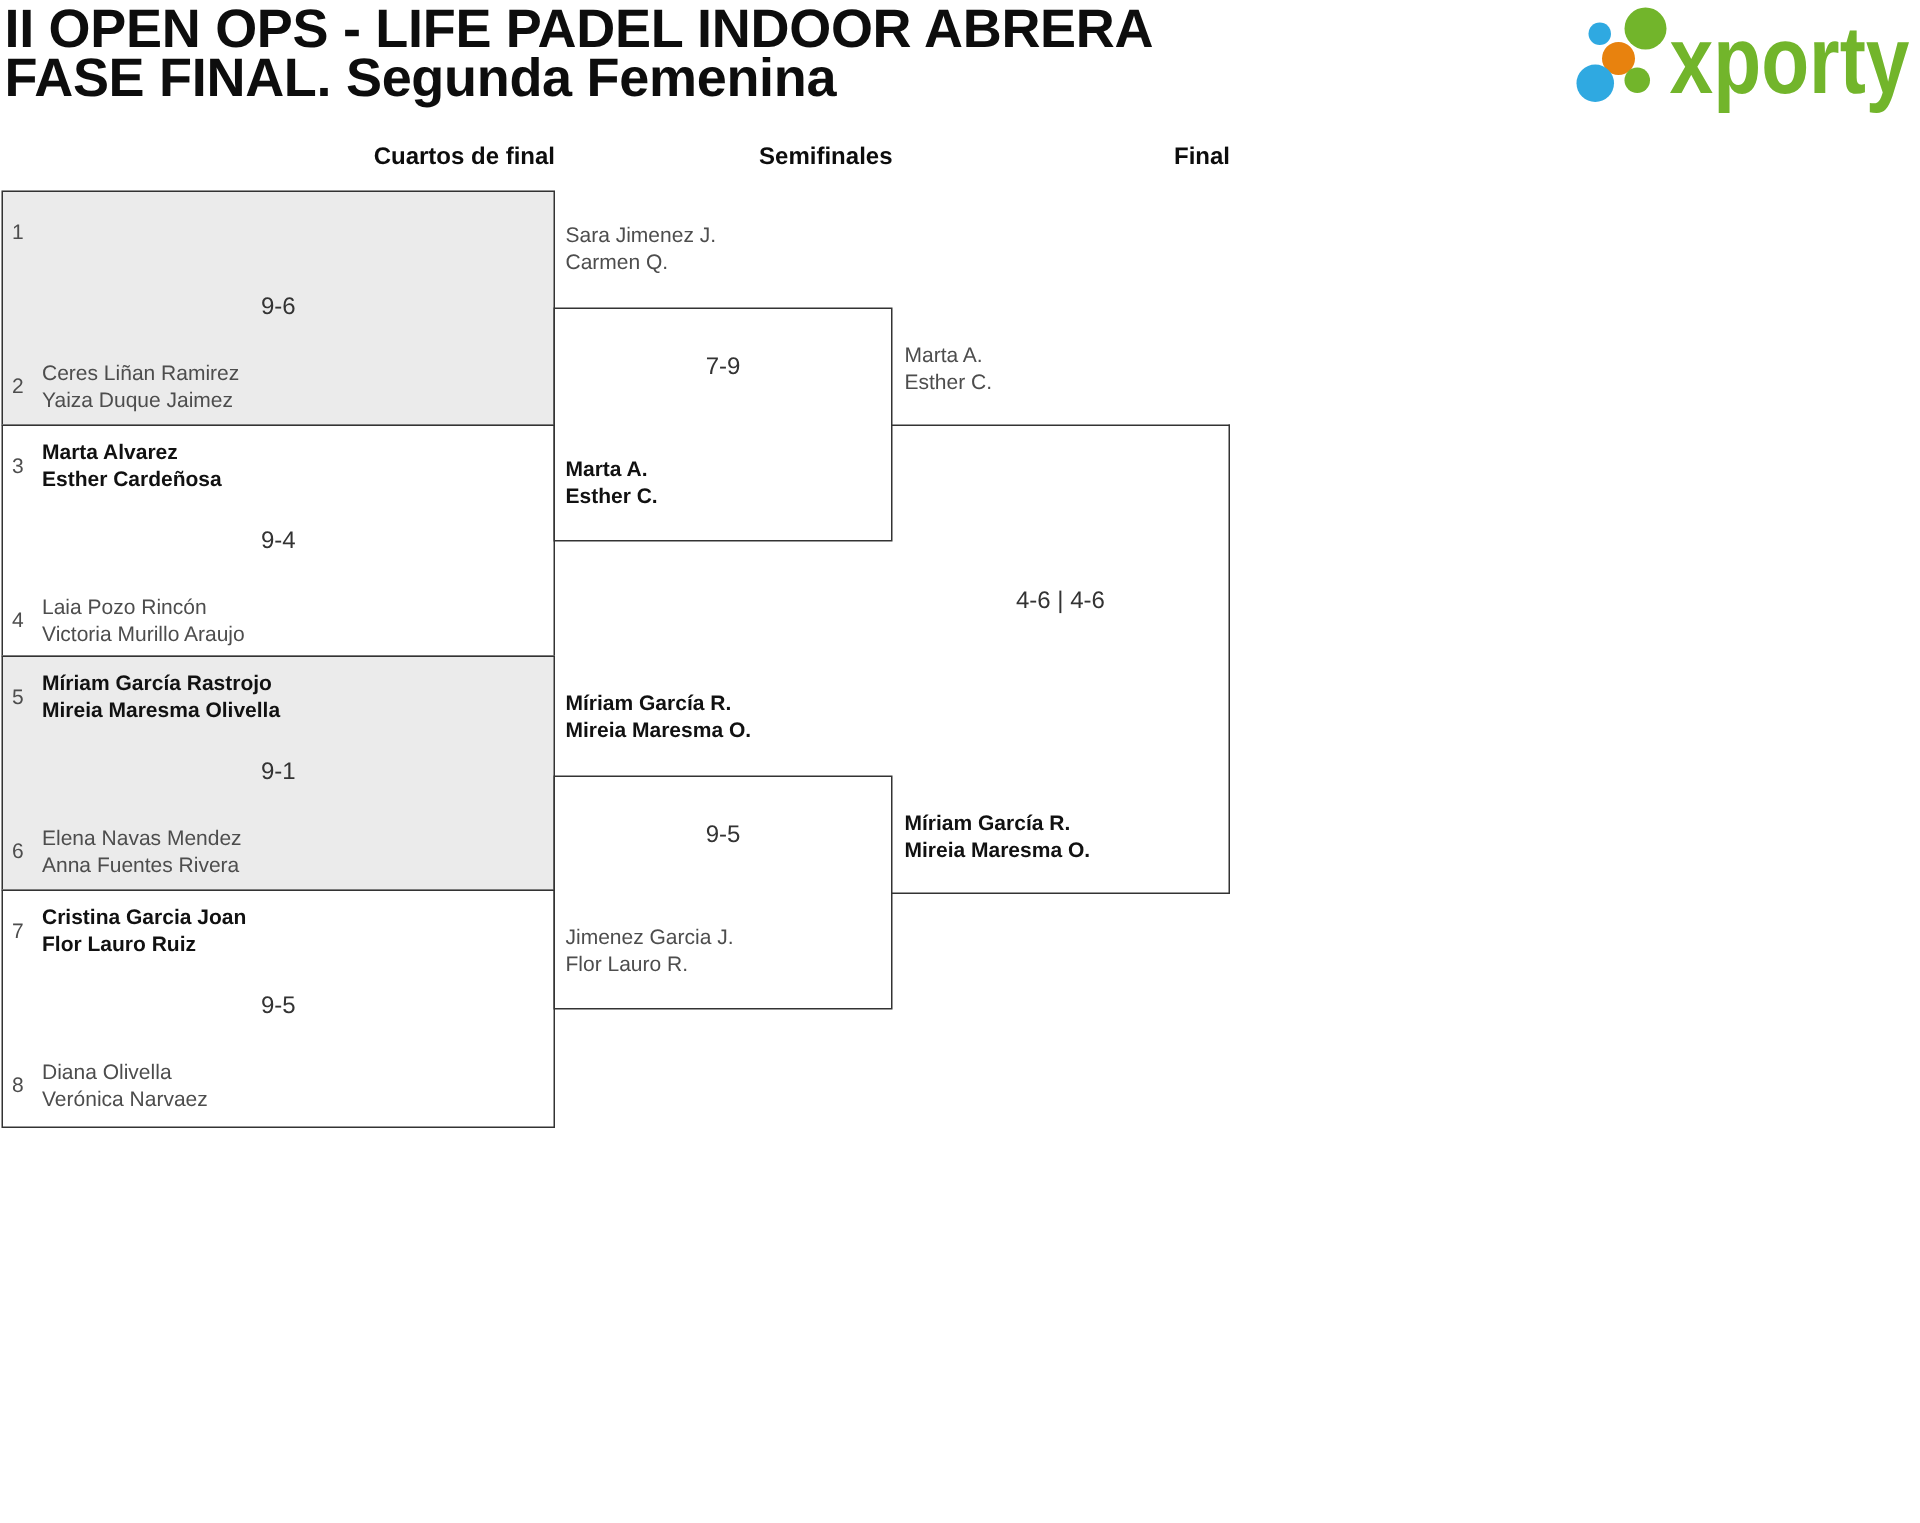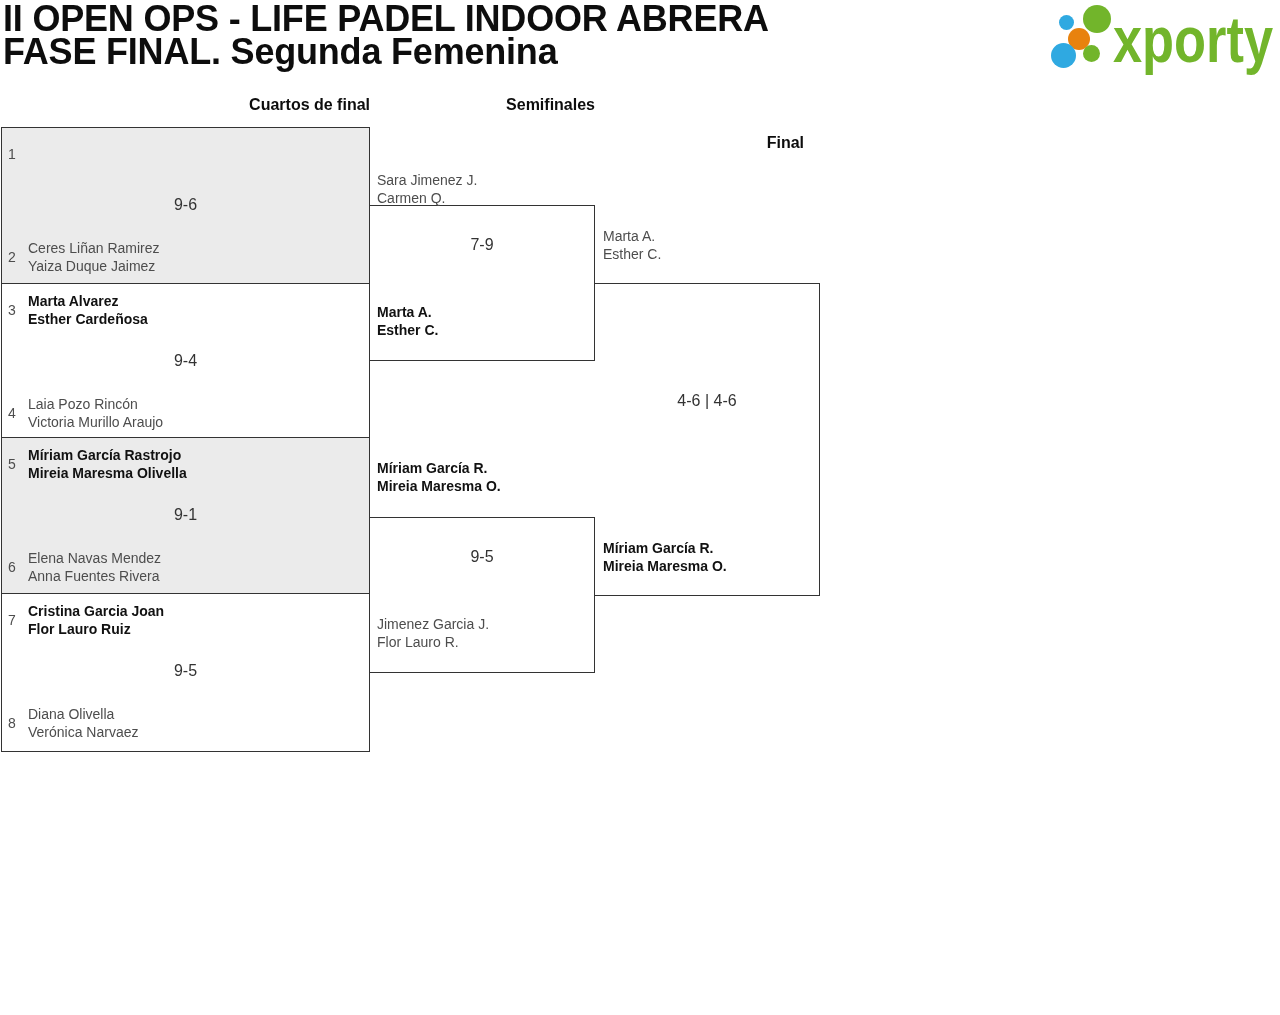--- a/index.html
+++ b/index.html
@@ -15,21 +15,21 @@
     position:absolute;left:3px;top:2px;
     font-size:36px;font-weight:700;line-height:33px;letter-spacing:-0.2px;color:#0d0d0d;
     white-space:nowrap;
   }
   .logo{position:absolute;left:1048px;top:3px;width:230px;height:78px;}
 
   
   .colh{position:absolute;top:96px;font-size:16px;font-weight:600;color:#0d0d0d;text-align:right;}
   #colh-qf{left:0;width:370px;}
   #colh-sf{left:369px;width:226px;}
-  #colh-f{left:578px;width:226px;margin-top:38px;}
+  #colh-f{left:594px;width:226px;}
 
   
   .box{position:absolute;border:1px solid #333;box-sizing:border-box;background:transparent;}
   .qf{left:1px;width:369px;}
   #qf1{top:127px;height:157px;background:#ebebeb;}
   #qf2{top:283px;height:155px;background:#ffffff;}
   #qf3{top:437px;height:157px;background:#ebebeb;}
   #qf4{top:593px;height:159px;background:#ffffff;}
   .sf{left:369px;width:226px;background:transparent;}
   #sf1{top:205px;height:156px;}
@@ -47,21 +47,21 @@
   .score{font-size:16px;line-height:14px;color:#333;text-align:center;}
 
   
   .qf .seed-t{left:6px;top:17px;}
   .qf .team-t{position:absolute;left:26px;top:8px;}
   .qf .score{position:absolute;left:0;right:0;top:70px;}
   .qf .seed-b{left:6px;top:120px;}
   .qf .team-b{position:absolute;left:26px;top:111px;}
 
   
-  #sf1-top{left:377px;top:147px;margin-top:24px;}
+  #sf1-top{left:377px;top:147px;}
   #sf1-score{left:369px;width:226px;top:238px;}
   #sf1-bottom{left:377px;top:303px;}
   #sf2-top{left:377px;top:459px;}
   #sf2-score{left:369px;width:226px;top:550px;}
   #sf2-bottom{left:377px;top:615px;}
   #final-top{left:603px;top:227px;}
   #final-score{left:594px;width:226px;top:394px;}
   #final-bottom{left:603px;top:539px;}
 </style>
 </head>

